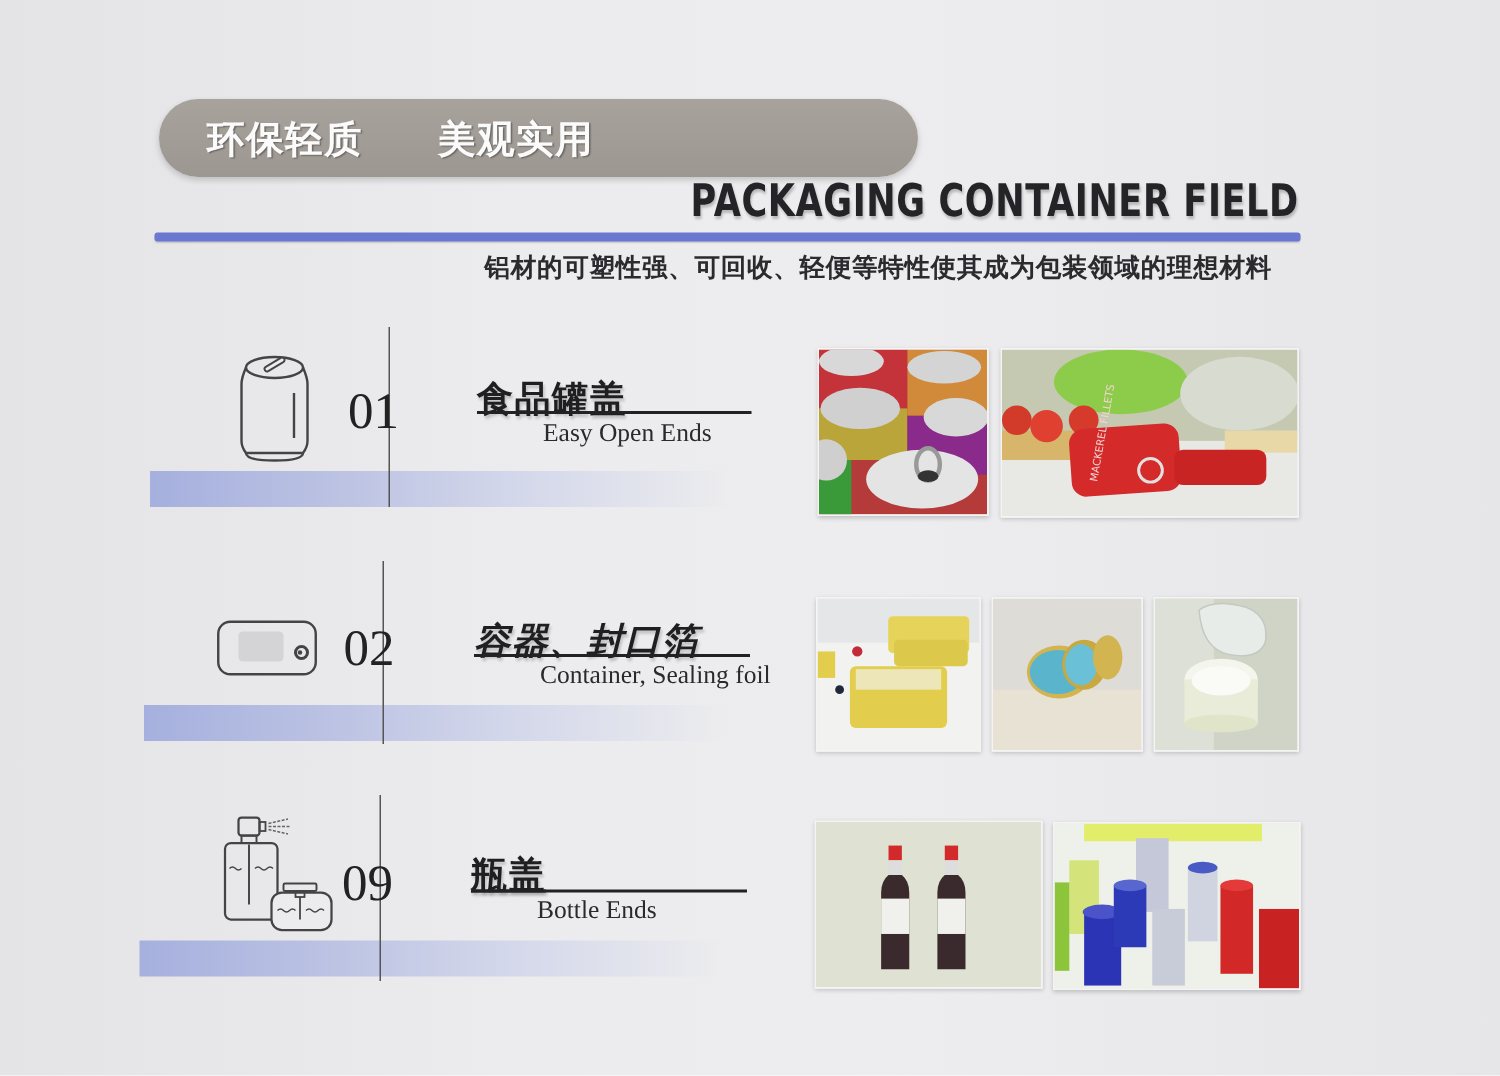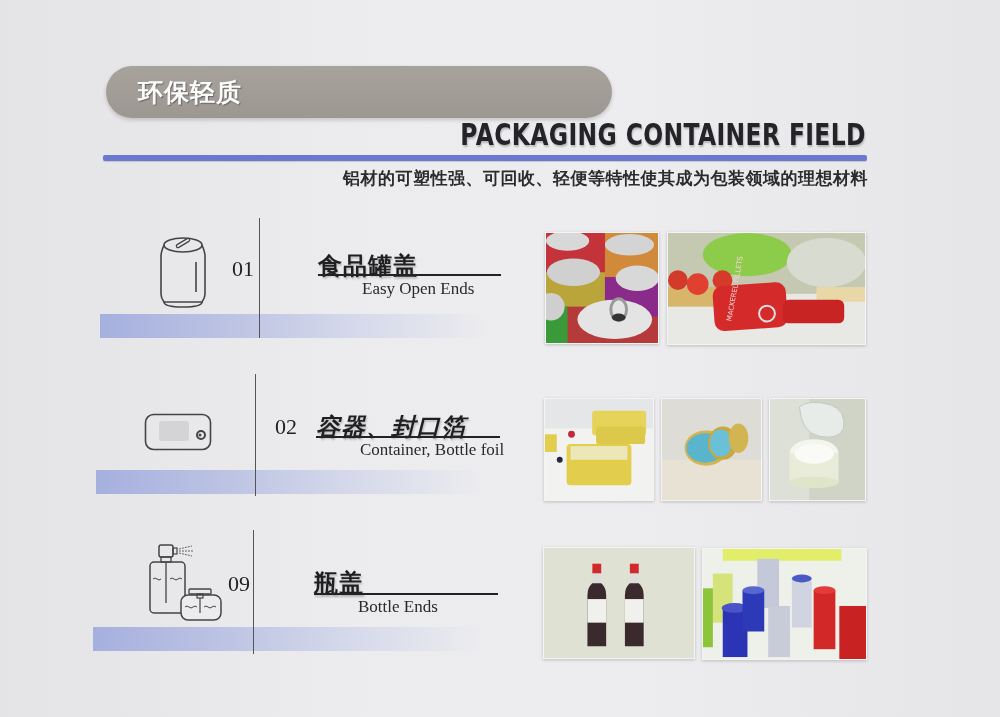--- a/index.html
+++ b/index.html
@@ -39,34 +39,34 @@
       transform: scaleX(0.78); transform-origin: right center;
       text-shadow: 1px 2px 2px rgba(0,0,0,0.22);
       white-space: nowrap;
     }
     .heading-rule {
       position: absolute; left: 103px; top: 155px; width: 764px; height: 6px;
       background: #6a78cf; border-radius: 2px;
       box-shadow: 0 1px 1px rgba(0,0,0,0.15);
     }
     .cn-subheading {
-      position: absolute; right: 132px; top: 167px;
+      position: absolute; right: 152px; top: 167px;
       font-size: 17px; font-weight: bold; color: #2b2b2f; white-space: nowrap;
       letter-spacing: 0.5px;
     }
     
     .section { position: absolute; left: 0; width: 1000px; }
     .band {
       position: absolute; height: 24px;
       background: linear-gradient(90deg, #a6b0de 0%, #bcc3e3 30%, #d2d6ea 55%, rgba(230,230,236,0) 90%);
     }
     .vline { position: absolute; width: 1px; background: #555; }
     .num {
       position: absolute; font-family: "Liberation Serif", serif;
-      font-size: 22px; color: #222;
+      font-size: 34px; color: #222;
     }
     .cn-title {
       position: absolute; font-size: 24px; font-weight: bold; color: #1f1f22;
       text-shadow: 1px 2px 2px rgba(0,0,0,0.2); letter-spacing: 1px;
       white-space: nowrap;
     }
     .title-rule { position: absolute; height: 2px; background: #222; }
     .en-title {
       position: absolute; font-family: "Liberation Serif", serif;
       font-size: 17px; color: #2a2a2a; white-space: nowrap; margin-left: 44px;
@@ -77,20 +77,21 @@
       box-shadow: 0 1px 3px rgba(0,0,0,0.2);
       border: 1px solid #f4f4f4;
     }
     .photo svg { display: block; width: 100%; height: 100%; }
   </style>
 </head>
 <body>
 
 <div class="banner">
   <span class="banner-slogan s1">环保轻质</span>
+  <span class="banner-slogan s2">美观实用</span>
 </div>
 
 <div class="en-heading">PACKAGING CONTAINER FIELD</div>
 <div class="heading-rule"></div>
 <div class="cn-subheading">铝材的可塑性强、可回收、轻便等特性使其成为包装领域的理想材料</div>
 
 <div class="section">
   <div class="band" style="left:100px; top:314px; width:430px;"></div>
   <div class="vline" style="left:259px; top:218px; height:120px;"></div>
   <svg class="icon" style="left:158px; top:236px;" width="50" height="74" viewBox="0 0 50 74">
@@ -145,24 +146,24 @@
 
 <div class="section">
   <div class="band" style="left:96px; top:470px; width:430px;"></div>
   <div class="vline" style="left:255px; top:374px; height:122px;"></div>
   <svg class="icon" style="left:144px; top:413px;" width="68" height="38" viewBox="0 0 68 38">
     <rect x="1.5" y="1.5" width="65" height="35" rx="8" fill="none" stroke="#444" stroke-width="1.6"></rect>
     <rect x="15" y="8" width="30" height="20" rx="3" fill="#d4d4d6"></rect>
     <circle cx="57" cy="22" r="4" fill="none" stroke="#444" stroke-width="2"></circle>
     <circle cx="56" cy="22" r="1.5" fill="#444"></circle>
   </svg>
-  <div class="num" style="left:229px; top:414px;margin-left:46px;">02</div>
+  <div class="num" style="left:229px; top:414px;">02</div>
   <div class="cn-title" style="left:316px; top:411px;font-style:italic;">容器、封口箔</div>
   <div class="title-rule" style="left:316px; top:436px; width:184px;"></div>
-  <div class="en-title" style="left:316px; top:440px;">Container, Bottle foil</div>
+  <div class="en-title" style="left:316px; top:440px;">Container, Sealing foil</div>
 
   <div class="photo" style="left:544px; top:398px; width:110px; height:103px;">
     <svg viewBox="0 0 110 103" preserveAspectRatio="none">
       <rect width="110" height="103" fill="#f2f3f0"></rect>
       <rect y="0" width="110" height="30" fill="#e4e6e8"></rect>
       <rect x="48" y="12" width="55" height="25" rx="3" fill="#e6d45a"></rect>
       <rect x="52" y="28" width="50" height="18" rx="3" fill="#dcc84a"></rect>
       <rect x="22" y="46" width="66" height="42" rx="4" fill="#e2cd4c"></rect>
       <rect x="26" y="48" width="58" height="14" fill="#ece6b8"></rect>
       <rect x="0" y="36" width="12" height="18" fill="#e2cd4c"></rect>

